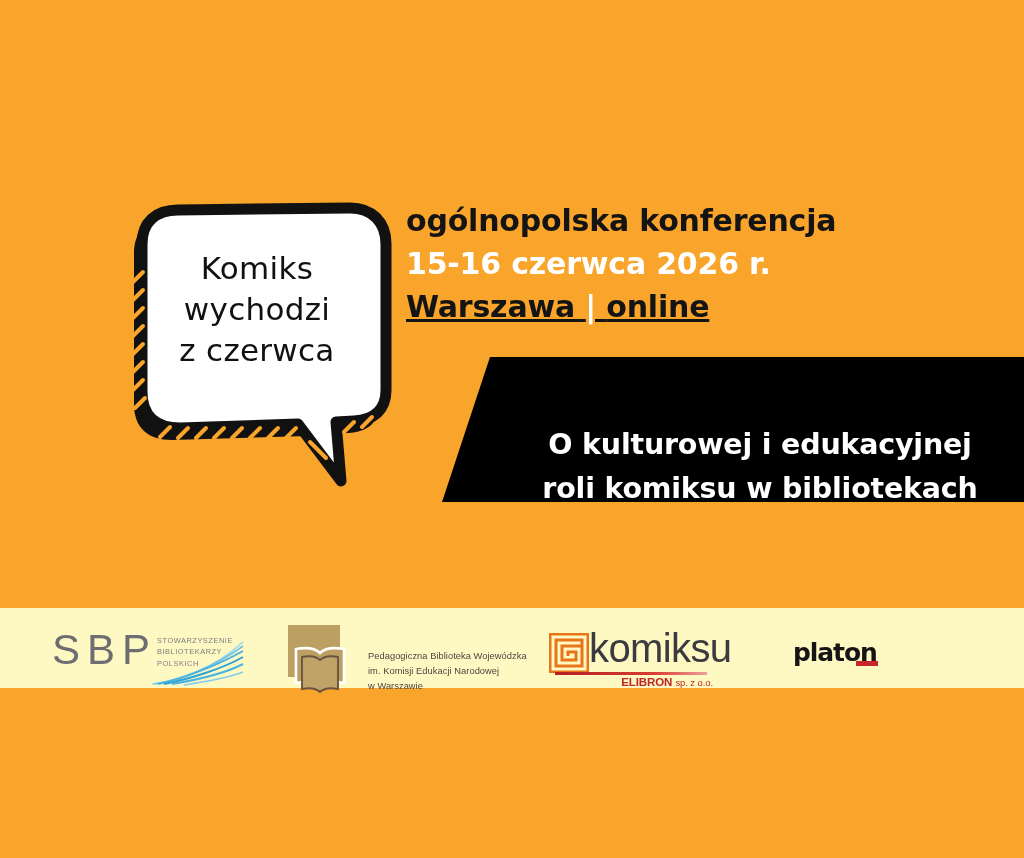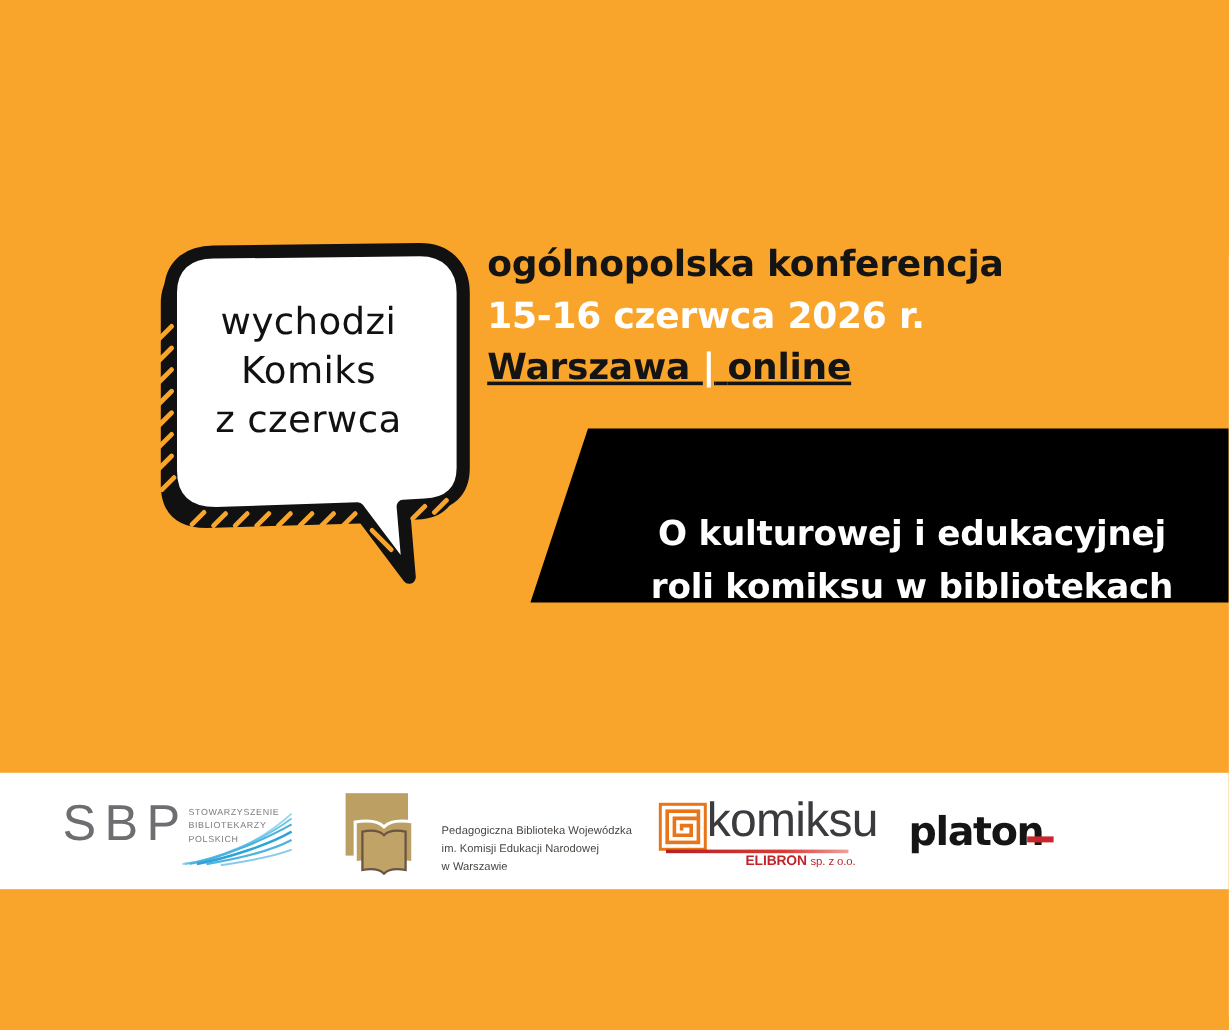--- a/index.html
+++ b/index.html
@@ -100,24 +100,24 @@
     color: #FFFFFF;
     letter-spacing: -0.2px;
     text-align: center;
   }
   .band-text span { display: block; white-space: nowrap; }
 
   
   .sponsors {
     position: absolute;
     left: 0;
-    top: 644px;
+    top: 608px;
     width: 1024px;
-    height: 97px;
-    background: #ffffff;
+    height: 80px;
+    background: #fef9c3;
   }
 
   
   .logo-sbp {
     position: absolute;
     left: 52px;
     top: 18px;
     width: 200px;
     height: 62px;
   }
@@ -235,25 +235,26 @@
   
   .logo-platon {
     position: absolute;
     left: 757px;
     top: 32px;
     width: 130px;
     height: 36px;
   }
   .platon-word {
     font-family: "DejaVu Sans", sans-serif;
-    font-size: 33px;
+    font-size: 25px;
     font-weight: 700;
     color: #151515;
     letter-spacing: -1.1px;
     line-height: 1;
+    margin-left: 36px;
   }
   .platon-dash {
     position: absolute;
     left: 99px;
     top: 21px;
     width: 22px;
     height: 5px;
     background: #C8262C;
   }
 </style>
@@ -297,22 +298,22 @@
         <line x1="174" y1="242" x2="184" y2="232"></line>
         <line x1="232" y1="236" x2="242" y2="226"></line>
         <line x1="250" y1="231" x2="260" y2="221"></line>
       </g>
 
       <g stroke="#F9A52B" stroke-width="4" stroke-linecap="round">
         <line x1="198" y1="246" x2="214" y2="262"></line>
       </g>
     </svg>
     <div class="bubble-text">
+      <span class="bline">Komiks</span>
       <span class="bline">wychodzi</span>
-      <span class="bline">Komiks</span>
       <span class="bline">z czerwca</span>
     </div>
   </div>
 
   <div class="headline">
     <span class="hl-1">ogólnopolska konferencja</span>
     <span class="hl-2">15-16 czerwca 2026 r.</span>
     <span class="hl-3">
       <span>Warszawa</span>
       <span class="sep">|</span>

